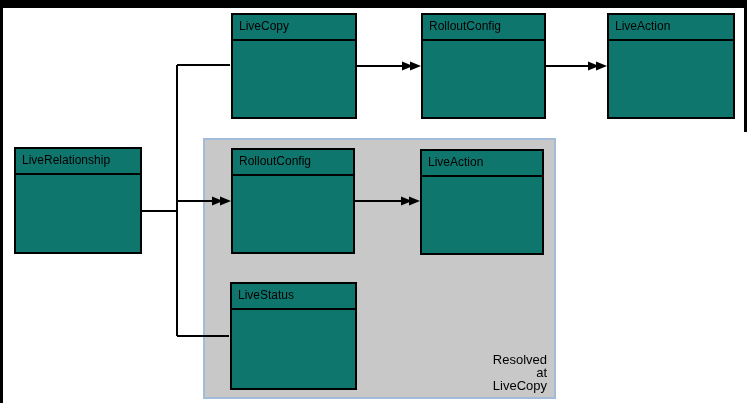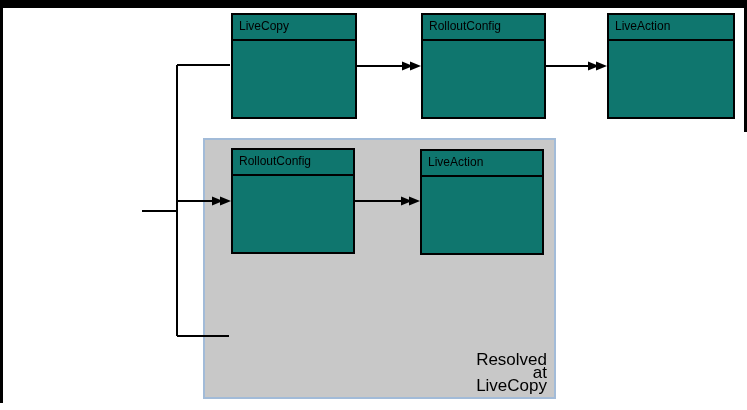--- a/index.html
+++ b/index.html
@@ -26,21 +26,21 @@
   .frame-right {
     position: absolute; left: 744px; top: 8px; width: 3px; height: 124px; background: #000;
   }
   
   .group {
     position: absolute; left: 203px; top: 138px; width: 353px; height: 261px;
     background: #c8c8c8; border: 2px solid #a2bbd8; box-sizing: border-box;
   }
   .group-label {
     position: absolute; right: 7px; bottom: 5px;
-    text-align: right; font-size: 17px; line-height: 13px;
+    text-align: right; font-size: 13px; line-height: 13px;
   }
   .group-label span { display: block; }
   
   .box {
     position: absolute; background: #0f766e; border: 2px solid #000000;
     box-sizing: border-box; z-index: 2;
   }
   .box-title {
     height: 24px; line-height: 23px; border-bottom: 2px solid #000000;
     padding-left: 6px; font-size: 12px; white-space: nowrap; overflow: hidden;
@@ -84,31 +84,39 @@
   <div class="box b-rollout-top">
     <div class="box-title">RolloutConfig</div>
     <div class="box-body"></div>
   </div>
 
   <div class="box b-liveaction-top">
     <div class="box-title">LiveAction</div>
     <div class="box-body"></div>
   </div>
 
+  <div class="box b-liverel">
+    <div class="box-title">LiveRelationship</div>
+    <div class="box-body"></div>
+  </div>
 
   <div class="box b-rollout-rt">
     <div class="box-title">RolloutConfig</div>
     <div class="box-body"></div>
   </div>
 
   <div class="box b-liveaction-rt">
     <div class="box-title">LiveAction</div>
     <div class="box-body"></div>
   </div>
 
+  <div class="box b-livestatus">
+    <div class="box-title">LiveStatus</div>
+    <div class="box-body"></div>
+  </div>
 
   <svg class="connectors" viewBox="0 0 747 410">
 
     <g stroke="#000" stroke-width="2" fill="none">
       <path d="M142,211 H177"></path>
       <path d="M177,65 V336"></path>
       <path d="M177,65 H230"></path>
       <path d="M177,336 H229"></path>
     </g>
 

